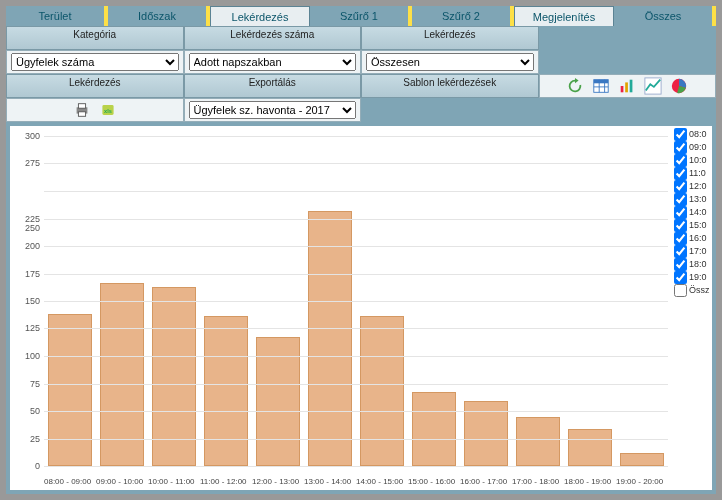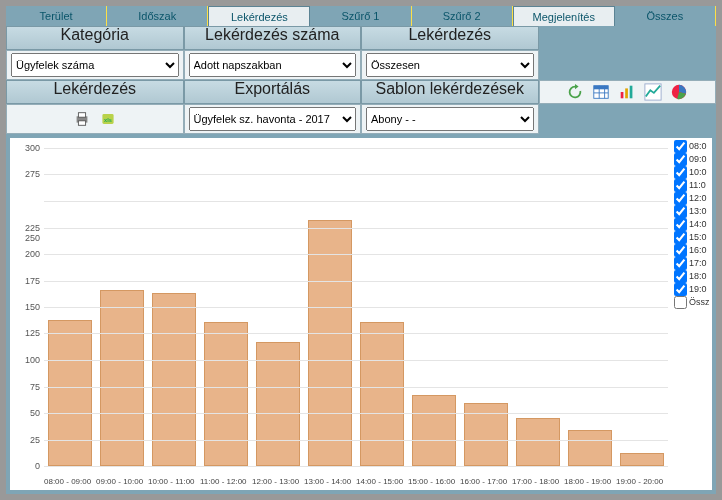--- a/index.html
+++ b/index.html
@@ -25,61 +25,61 @@
     height: 20px;
     background: #7fa5b5;
   }
   .tab {
     flex: 1;
     text-align: center;
     line-height: 20px;
     color: #0b556a;
     font-size: 11px;
     cursor: pointer;
-    border-right: 1px solid #fde047;
+    border-right: 4px solid #fde047;
   }
   .tab.active {
     background: #e8eef1;
     color: #0b556a;
     border-top: 1px solid #5b8394;
     border-left: 1px solid #5b8394;
     border-right: 1px solid #5b8394;
   }
   
   .filters {
     display: grid;
     grid-template-columns: repeat(4, 1fr);
     grid-template-rows: auto auto auto auto;
   }
   .hdr {
     background: linear-gradient(#c7dbe3, #b0c8d2);
     border: 1px solid #7a99a6;
     text-align: center;
-    font-size: 16px;
+    font-size: 10px;
     line-height: 16px;
     color: #222;
   }
   .cell {
     background: #eef3f5;
     border: 1px solid #94adb8;
     padding: 2px 4px;
     display: flex;
     align-items: center;
     justify-content: center;
     gap: 6px;
     min-height: 24px;
   }
   .cell.blank {
     background: #7fa5b5;
     border: none;
   }
   select {
     width: 100%;
     font-size: 11px;
-    height: 24px;
+    height: 18px;
   }
   .iconrow {
     display: flex;
     gap: 8px;
     justify-content: center;
     align-items: center;
   }
   .icon {
     width: 18px;
     height: 18px;
@@ -253,23 +253,20 @@
         <span class="icon">
           <svg viewBox="0 0 20 20" width="18" height="14">
               <rect x="2" y="3" width="16" height="14" rx="2" fill="#b9d24a"></rect>
               <text x="10" y="14" font-size="8" text-anchor="middle" fill="#2a5" font-weight="bold">xls</text>
             </svg>
         </span>
       </div>
     </div>
     <div class="cell">
       <select><option>Ügyfelek sz. havonta - 2017</option></select>
-    </div>
-    <div class="cell">
-      <select><option>Abony - -</option></select>
     </div>
   </div>
 
   <div class="chartwrap">
     <div class="chart">
       <div class="plot" id="plot">
         <div class="bars" id="bars">
             <div class="bar" style="height: 46%;"></div>
             <div class="bar" style="height: 55.3333%;"></div>
             <div class="bar" style="height: 54.3333%;"></div>

